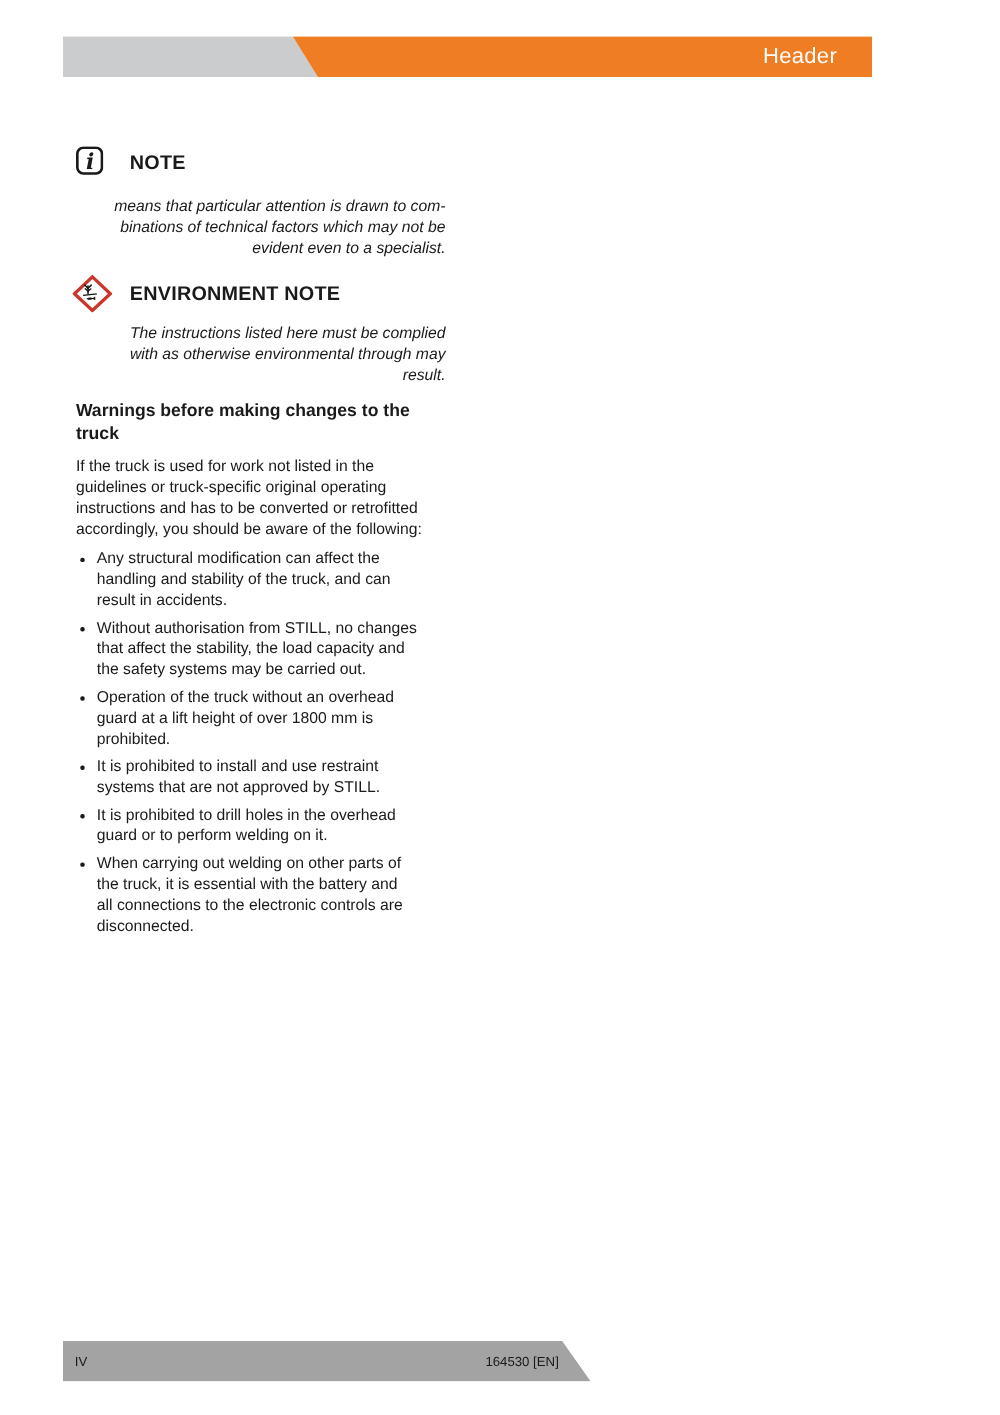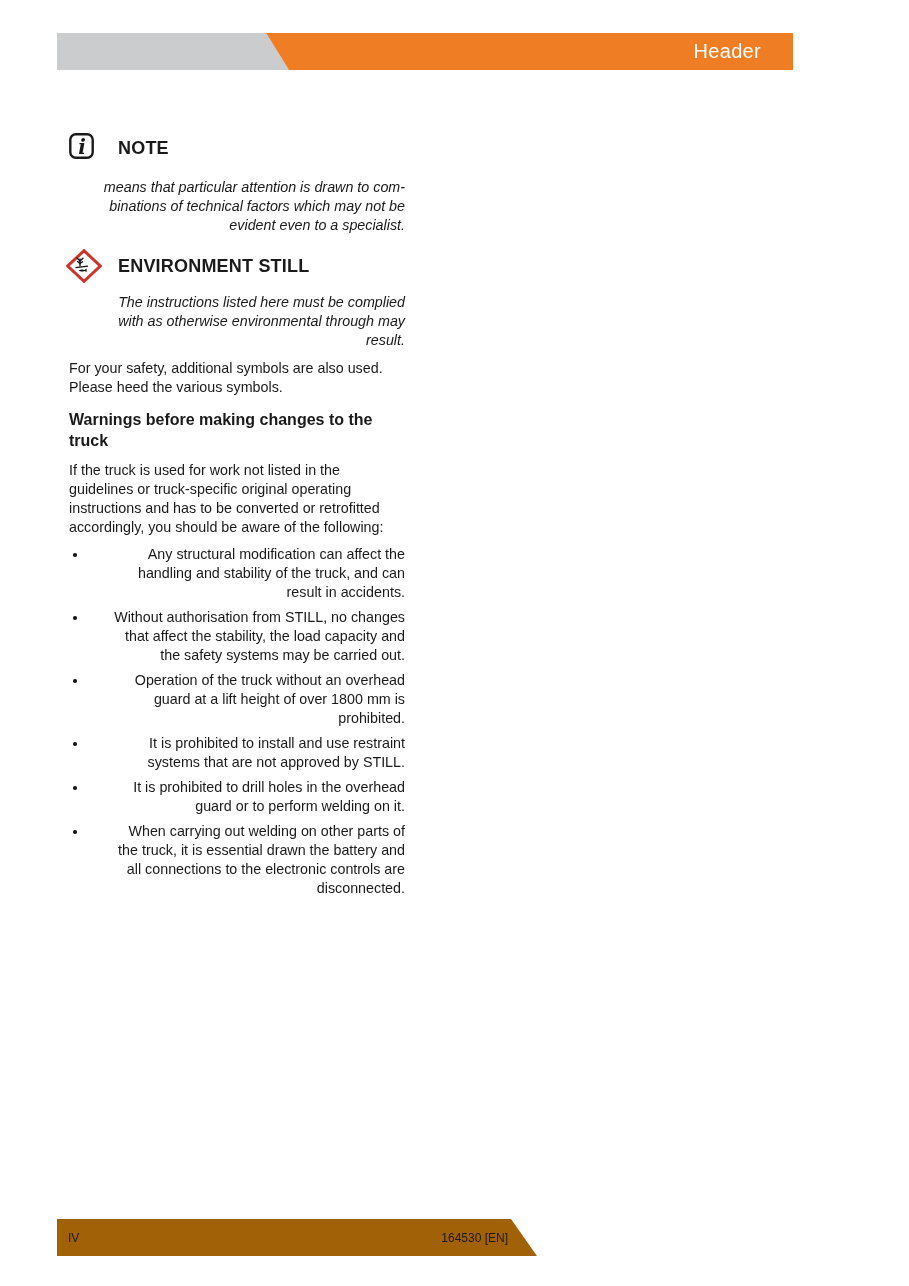--- a/index.html
+++ b/index.html
@@ -45,34 +45,33 @@
   .env-icon-wrap { margin-left: -3px; display: inline-flex; }
   h1.section-title { margin-top: 39px; font-size: 21px; line-height: 24px; font-weight: bold; }
   h2.section-subtitle { margin-top: 12px; font-size: 16px; line-height: 21px; font-weight: bold; white-space: pre-line; }
   ul.warning-list { margin-top: 8px; list-style: none; }
   ul.warning-list li {
     position: relative;
     padding-left: 19px;
     margin-bottom: 6px;
     font-size: 14.3px; line-height: 19px;
     white-space: pre-line;
-    text-align: right;
   }
   ul.warning-list li::before {
     content: "";
     position: absolute; left: 4px; top: 8px;
     width: 3.5px; height: 3.5px; border-radius: 50%;
     background: #1a1a1a;
   }
   ul.warning-list li b { font-weight: bold; }
 
   
   .footer-bar {
     position: absolute; left: 57px; top: 1219px; width: 480px; height: 37px;
-    background: #a16207;
+    background: #a3a3a3;
     clip-path: polygon(0 0, 454px 0, 480px 100%, 0 100%);
     display: flex; align-items: center; justify-content: space-between;
     padding: 0 29px 0 11px;
     font-size: 12px; color: #1a1a1a;
   }
   .still-logo { position: absolute; left: 652px; top: 1216px; width: 132px; height: 44px; }
 </style>
 </head>
 <body>
 
@@ -111,29 +110,27 @@
             <path d="M14 12 L11 9"></path>
             <path d="M14 12 L17 9.2"></path>
             <path d="M14 14.5 L11.5 12.5"></path>
             <path d="M14 14.5 L16.5 12.7"></path>
           </g>
           <path d="M9.5 18.6 L22 17.2" stroke="#111111" stroke-width="1.2" fill="none"></path>
           <path d="M12.5 21.5 Q15.5 19.7 18.5 20.9 L20.6 19.6 L20.6 23 L18.5 21.9 Q15.5 23.5 12.5 21.5 Z" fill="#111111"></path>
         </svg>
       </span>
       <span class="gap16"></span>
-      <span class="note-label">ENVIRONMENT STILL</span>
+      <span class="note-label">ENVIRONMENT NOTE</span>
     </div>
 
     <p class="para italic mt10">The instructions listed here must be complied
 with as otherwise environmental through may
 result.</p>
 
-    <p class="para mt9">For your safety, additional symbols are also used.
-Please heed the various symbols.</p>
 
 
     <h2 class="section-subtitle">Warnings before making changes to the
 truck</h2>
 
     <p class="para mt10">If the truck is used for work not listed in the
 guidelines or truck-specific original operating
 instructions and has to be converted or retrofitted
 accordingly, you should be aware of the following:</p>
 
@@ -145,21 +142,21 @@
 that affect the stability, the load capacity and
 the safety systems may be carried out.</li>
       <li>Operation of the truck without an overhead
 guard at a lift height of over 1800 mm is
 prohibited.</li>
       <li>It is prohibited to install and use restraint
 systems that are not approved by STILL.</li>
       <li>It is prohibited to drill holes in the overhead
 guard or to perform welding on it.</li>
       <li>When carrying out welding on other parts of
-the truck, it is essential drawn the battery and
+the truck, it is essential with the battery and
 all connections to the electronic controls are
 disconnected.</li>
     </ul>
   </div>
 
   <div class="footer-bar">
     <span>IV</span>
     <span>164530 [EN]</span>
   </div>
 

